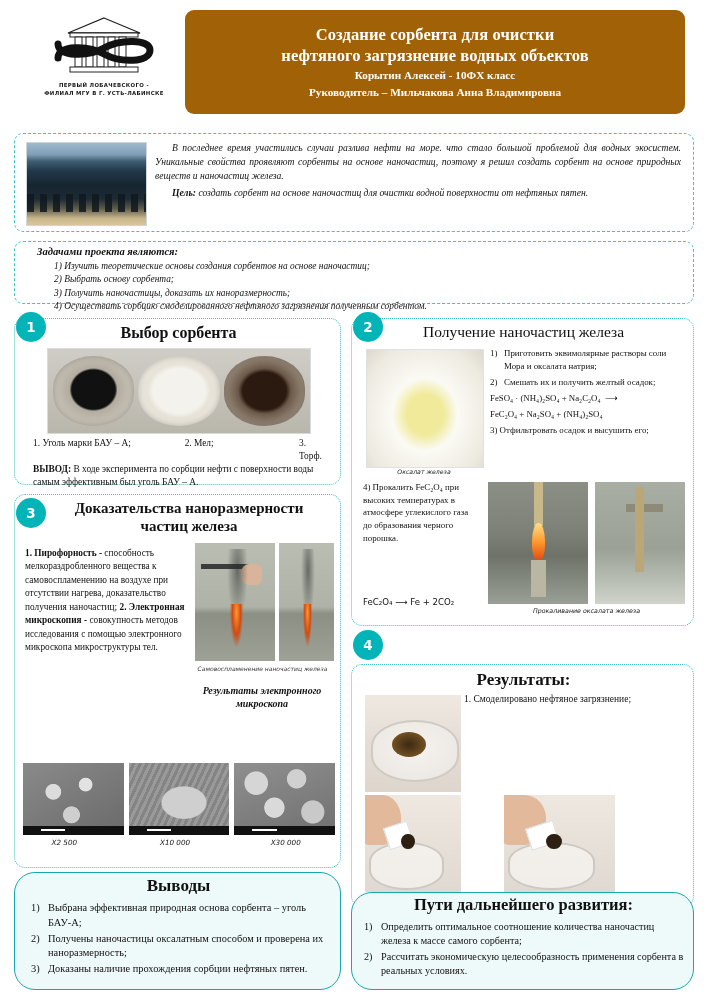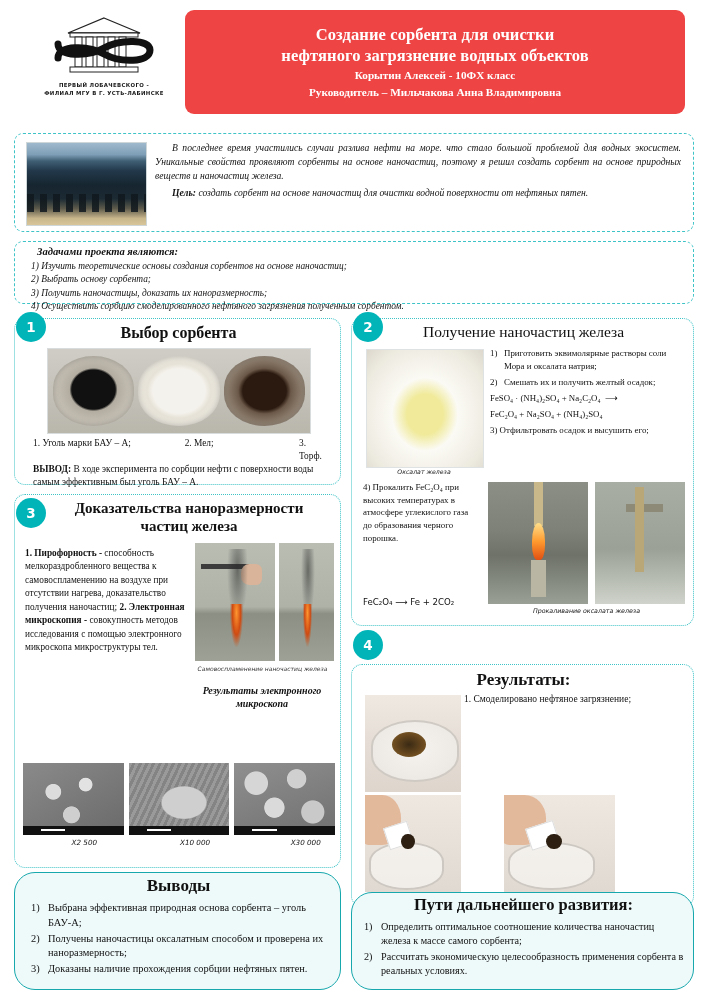--- a/index.html
+++ b/index.html
@@ -14,21 +14,21 @@
   .poster{position:relative;width:708px;height:1002px;}
 
   
   .header-row{position:absolute;left:0;top:0;width:708px;height:124px;}
   .logo-box{position:absolute;left:30px;top:14px;width:148px;height:102px;
     display:flex;flex-direction:column;align-items:center;justify-content:flex-start;}
   .logo-mark{width:120px;height:66px;}
   .logo-text{margin-top:1px;text-align:center;font-family:"DejaVu Sans",sans-serif;
     font-size:5.4px;font-weight:bold;letter-spacing:.35px;line-height:1.55;color:#1a1a1a;}
   .title-card{position:absolute;left:185px;top:10px;width:500px;height:104px;
-    background:#ef4444;border-radius:9px;
+    background:#a16207;border-radius:9px;
     display:flex;flex-direction:column;align-items:center;justify-content:center;}
   .title-main{color:#ffffff;font-family:"Liberation Serif",serif;font-weight:bold;
     font-size:16.5px;line-height:1.28;text-align:center;letter-spacing:.1px;}
   .title-sub{color:#ffffff;font-family:"Liberation Serif",serif;font-weight:bold;
     font-size:11.2px;line-height:1.35;text-align:center;margin-top:2px;}
 
   
   .panel{position:absolute;box-sizing:border-box;}
   .p-dashdot{border:1.6px dashed #3ec3c7;border-radius:9px;background:#fff;font-style:italic;}
   .p-dotted{border:1.7px dotted #3ec3c7;border-radius:11px;background:#fff;}
@@ -41,21 +41,21 @@
   .intro-text{position:absolute;left:140px;top:7px;width:526px;
     font-size:9.6px;line-height:1.48;text-align:justify;color:#111;}
   .intro-text p{margin:0 0 2px 0;text-indent:17px;}
   .intro-text b{font-weight:bold;}
 
   
   .tasks{left:14px;top:241px;width:680px;height:63px;}
   .tasks-title{position:absolute;left:22px;top:4px;font-family:"Liberation Serif",serif;
     font-weight:bold;font-size:10.6px;}
   .tasks-list{position:absolute;left:16px;top:18px;width:655px;font-size:9.4px;line-height:1.42;}
-  .tasks-list div{padding-left:0;}
+  .tasks-list div{padding-left:0;margin-left:23px;}
 
   
   .badge{position:absolute;width:30px;height:30px;border-radius:50%;
     background:#00b4b8;color:#fff;font-family:"DejaVu Sans",sans-serif;
     font-size:13.5px;font-weight:bold;display:flex;align-items:center;justify-content:center;z-index:6;}
 
   
   .s1{left:14px;top:318px;width:327px;height:167px;}
   .s1-title{position:absolute;left:0;top:5px;width:327px;text-align:center;
     font-weight:bold;font-size:16px;}
@@ -93,21 +93,21 @@
   .s3-text{position:absolute;left:10px;top:52px;width:166px;font-size:9.3px;line-height:1.45;}
   .s3-text b{font-weight:bold;}
   .s3-img1{position:absolute;left:180px;top:48px;width:80px;height:118px;overflow:hidden;}
   .s3-img2{position:absolute;left:264px;top:48px;width:55px;height:118px;overflow:hidden;}
   .s3-cap1{position:absolute;left:170px;top:170px;width:155px;text-align:center;
     font-size:6px;font-style:italic;font-family:"DejaVu Sans",sans-serif;color:#333;}
   .s3-cap2{position:absolute;left:168px;top:190px;width:158px;text-align:center;
     font-size:10px;font-style:italic;font-weight:bold;line-height:1.25;}
   .s3-mic{position:absolute;left:8px;top:268px;width:312px;height:72px;display:flex;gap:5px;}
   .s3-mic .cell{width:101px;height:72px;overflow:hidden;position:relative;}
-  .s3-miccaps{position:absolute;left:24px;top:343px;width:312px;display:flex;gap:20px;}
+  .s3-miccaps{position:absolute;left:4px;top:343px;width:312px;display:flex;gap:20px;}
   .s3-miccaps div{width:101px;text-align:center;font-size:7.2px;font-style:italic;
     font-family:"DejaVu Sans",sans-serif;}
 
   
   .s4{left:351px;top:636px;width:343px;height:243px;margin-top:28px;}
   .s4-title{position:absolute;left:0;top:5px;width:343px;text-align:center;
     font-weight:bold;font-size:17px;}
   .s4-photo1{position:absolute;left:13px;top:30px;width:96px;height:97px;overflow:hidden;}
   .s4-photo2{position:absolute;left:13px;top:130px;width:96px;height:97px;overflow:hidden;}
   .s4-photo3{position:absolute;left:152px;top:130px;width:111px;height:97px;overflow:hidden;}

